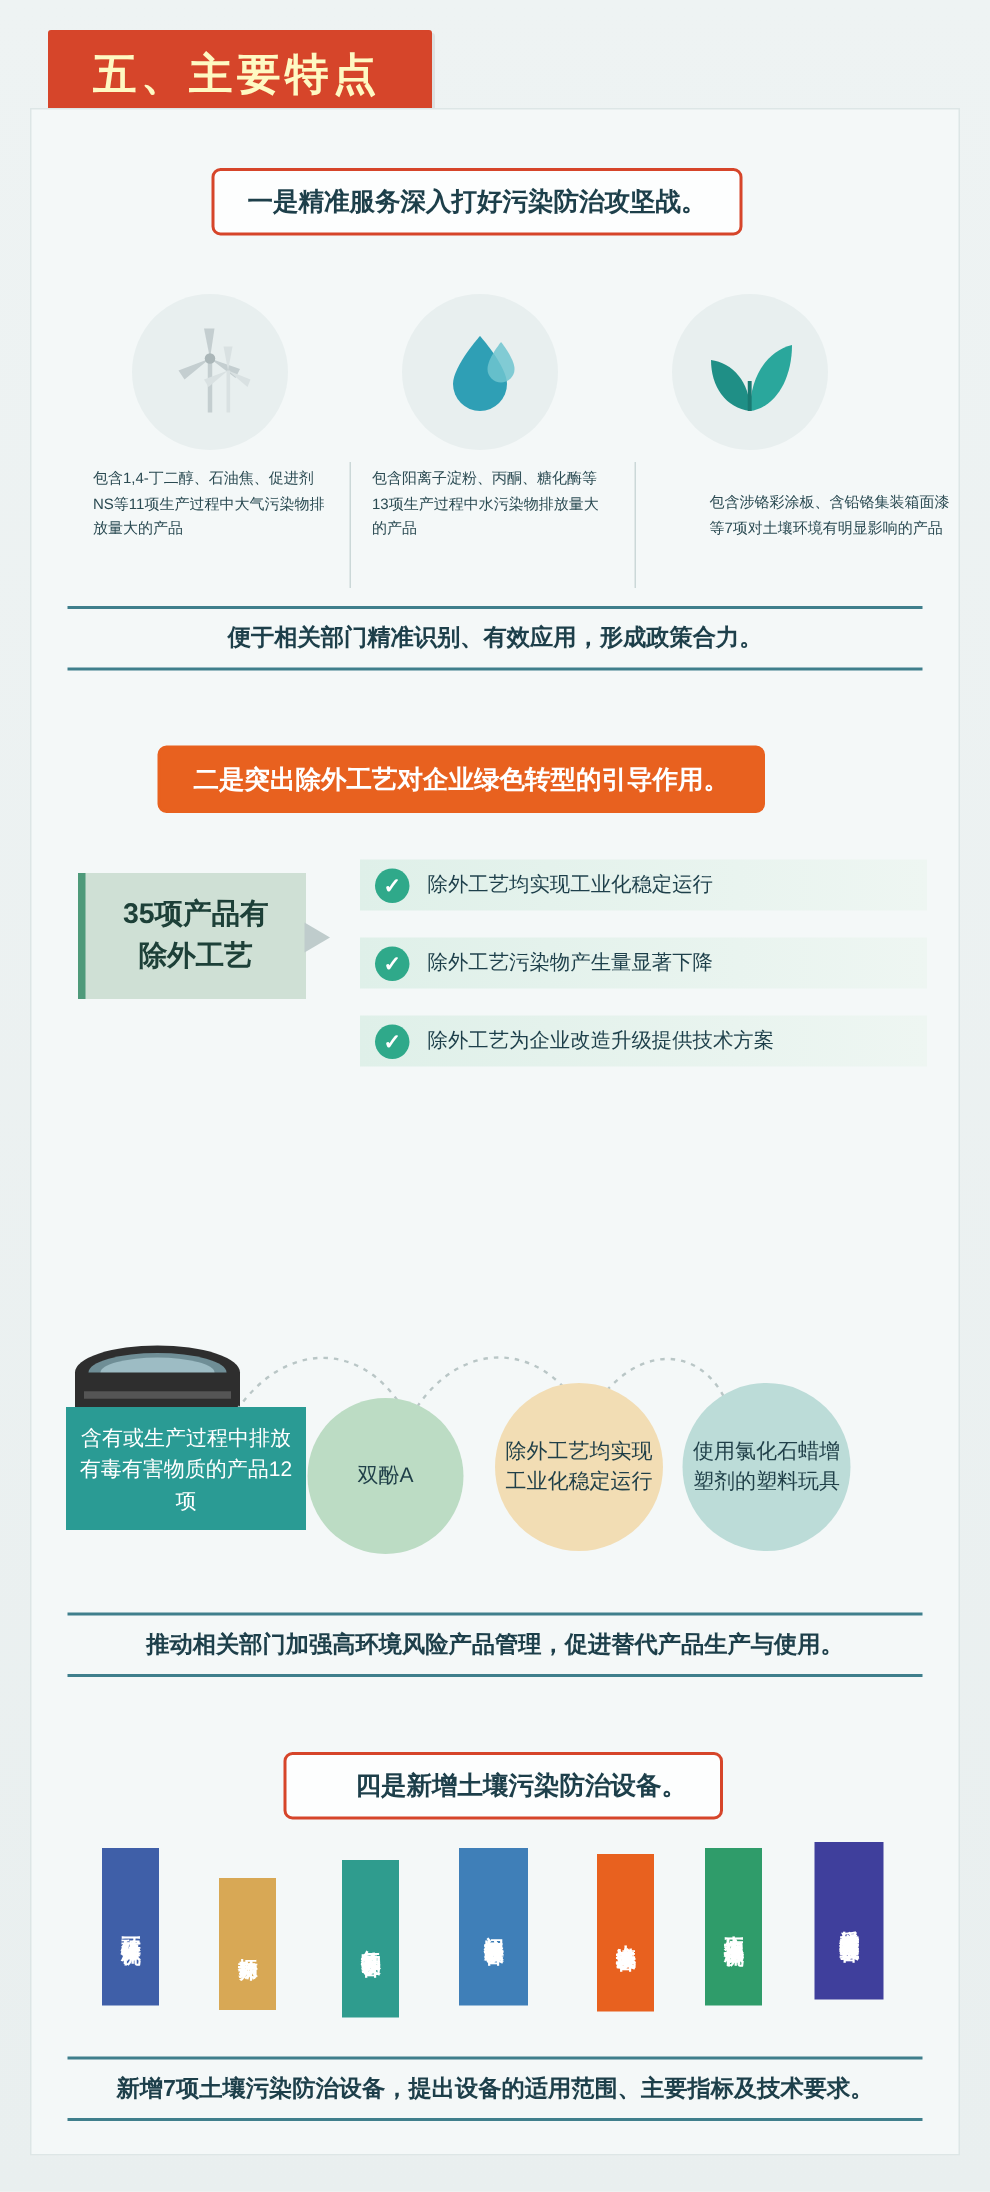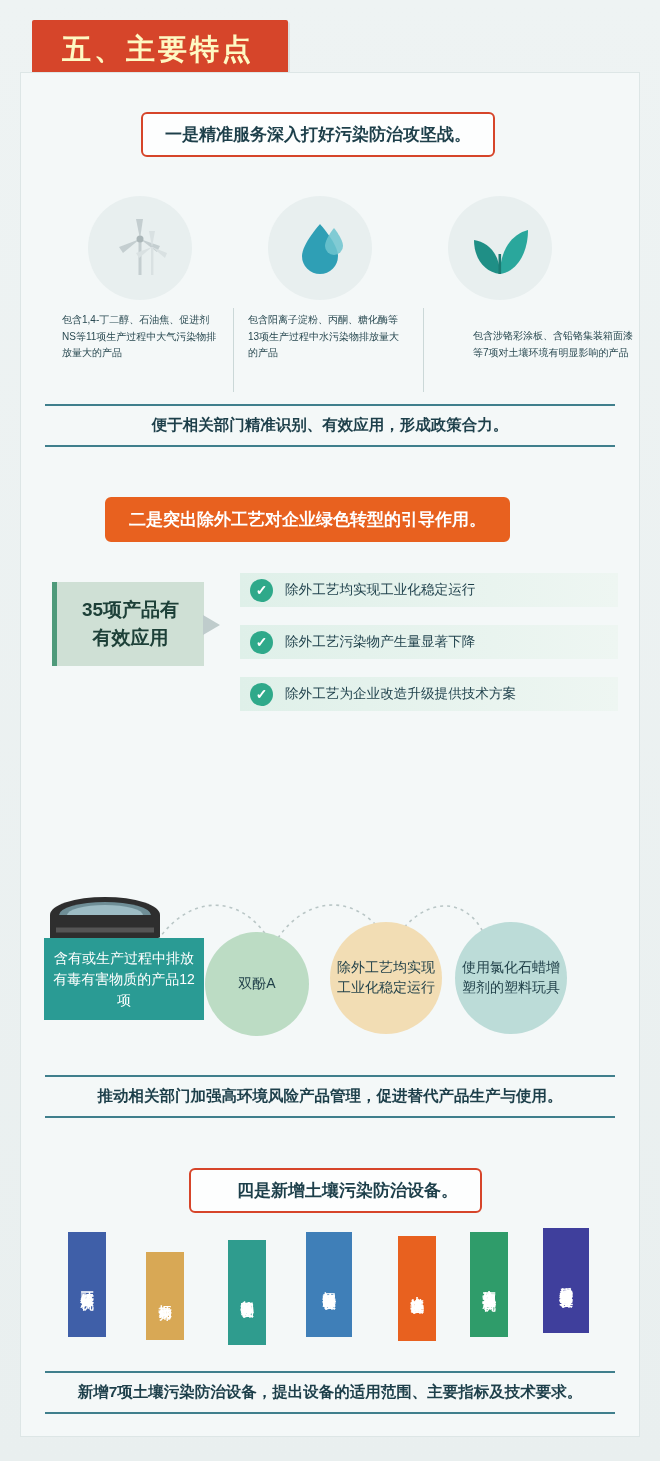--- a/index.html
+++ b/index.html
@@ -201,21 +201,21 @@
   <div class="s1col" style="left:438px; top:328px;margin-left:35px;">包含涉铬彩涂板、含铅铬集装箱面漆等7项对土壤环境有明显影响的产品</div>
   <div class="vline" style="left:233px; top:308px; height:84px;"></div>
   <div class="vline" style="left:423px; top:308px; height:84px;"></div>
 
   <div class="conclusion" style="top:404px;">便于相关部门精准识别、有效应用，形成政策合力。</div>
 
   <div class="pill filled" style="left:105px; top:497px;">二是突出除外工艺对企业绿色转型的引导作用。</div>
 
   <div class="greenbox">
     <span>35项产品有</span>
-    <span>有效应用</span>
+    <span>除外工艺</span>
   </div>
   <div class="arrow2"></div>
 
   <div class="bullet" style="top:573px;">
     <span class="chk">✓</span>
     <span>除外工艺均实现工业化稳定运行</span>
   </div>
   <div class="bullet" style="top:625px;">
     <span class="chk">✓</span>
     <span>除外工艺污染物产生量显著下降</span>

